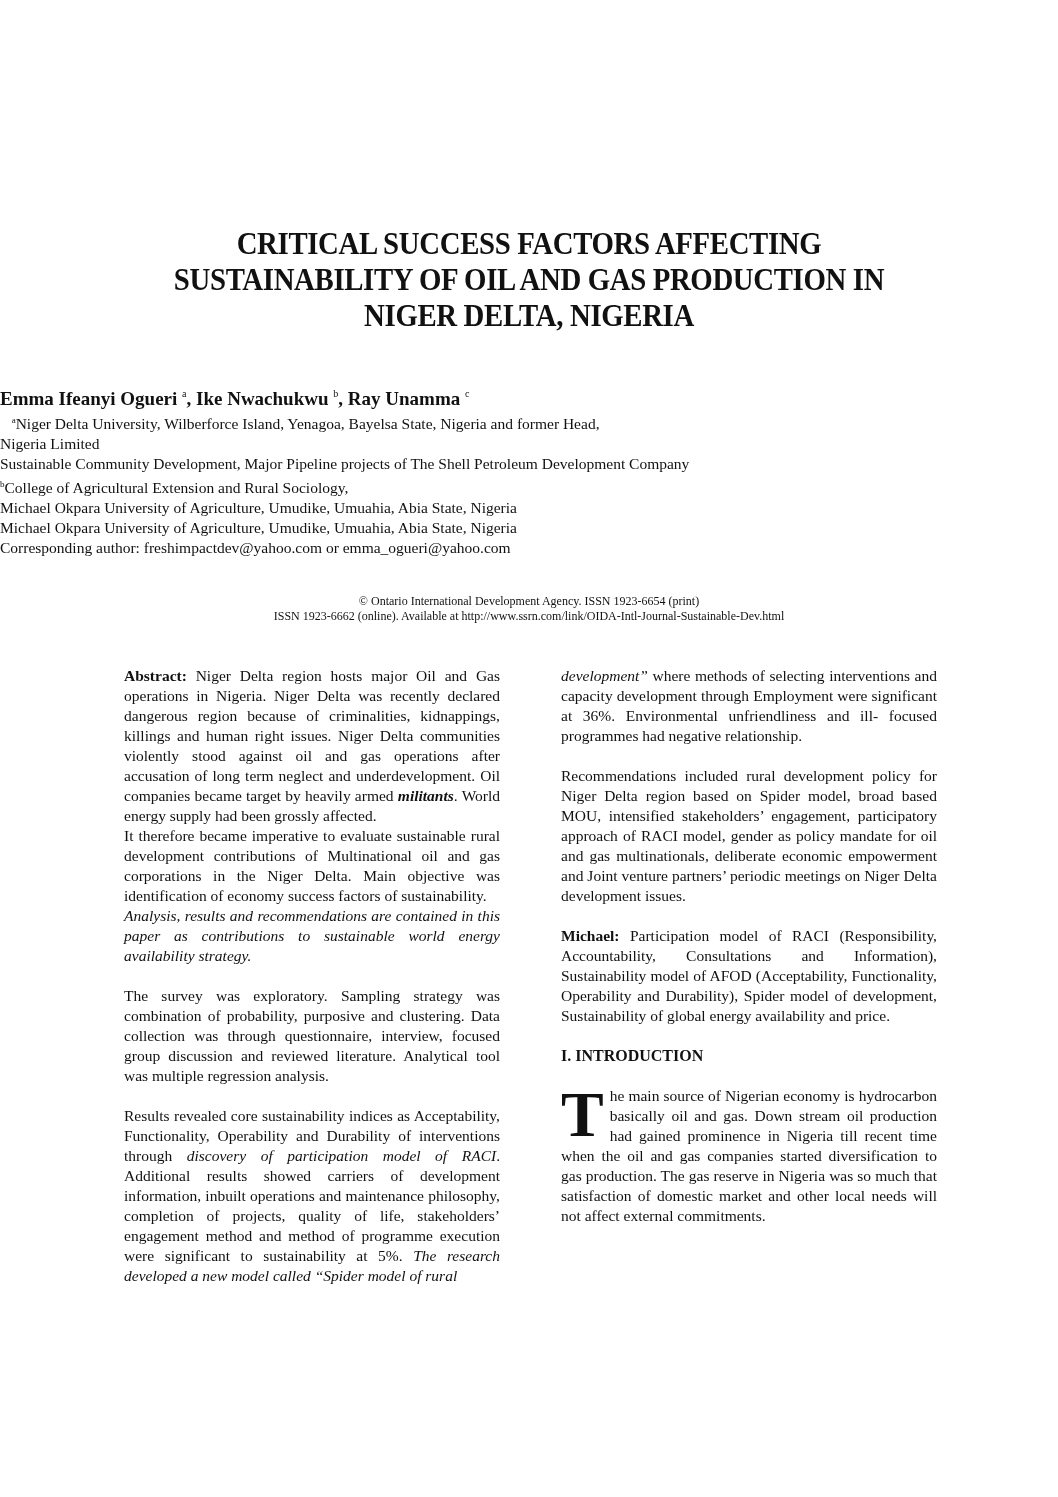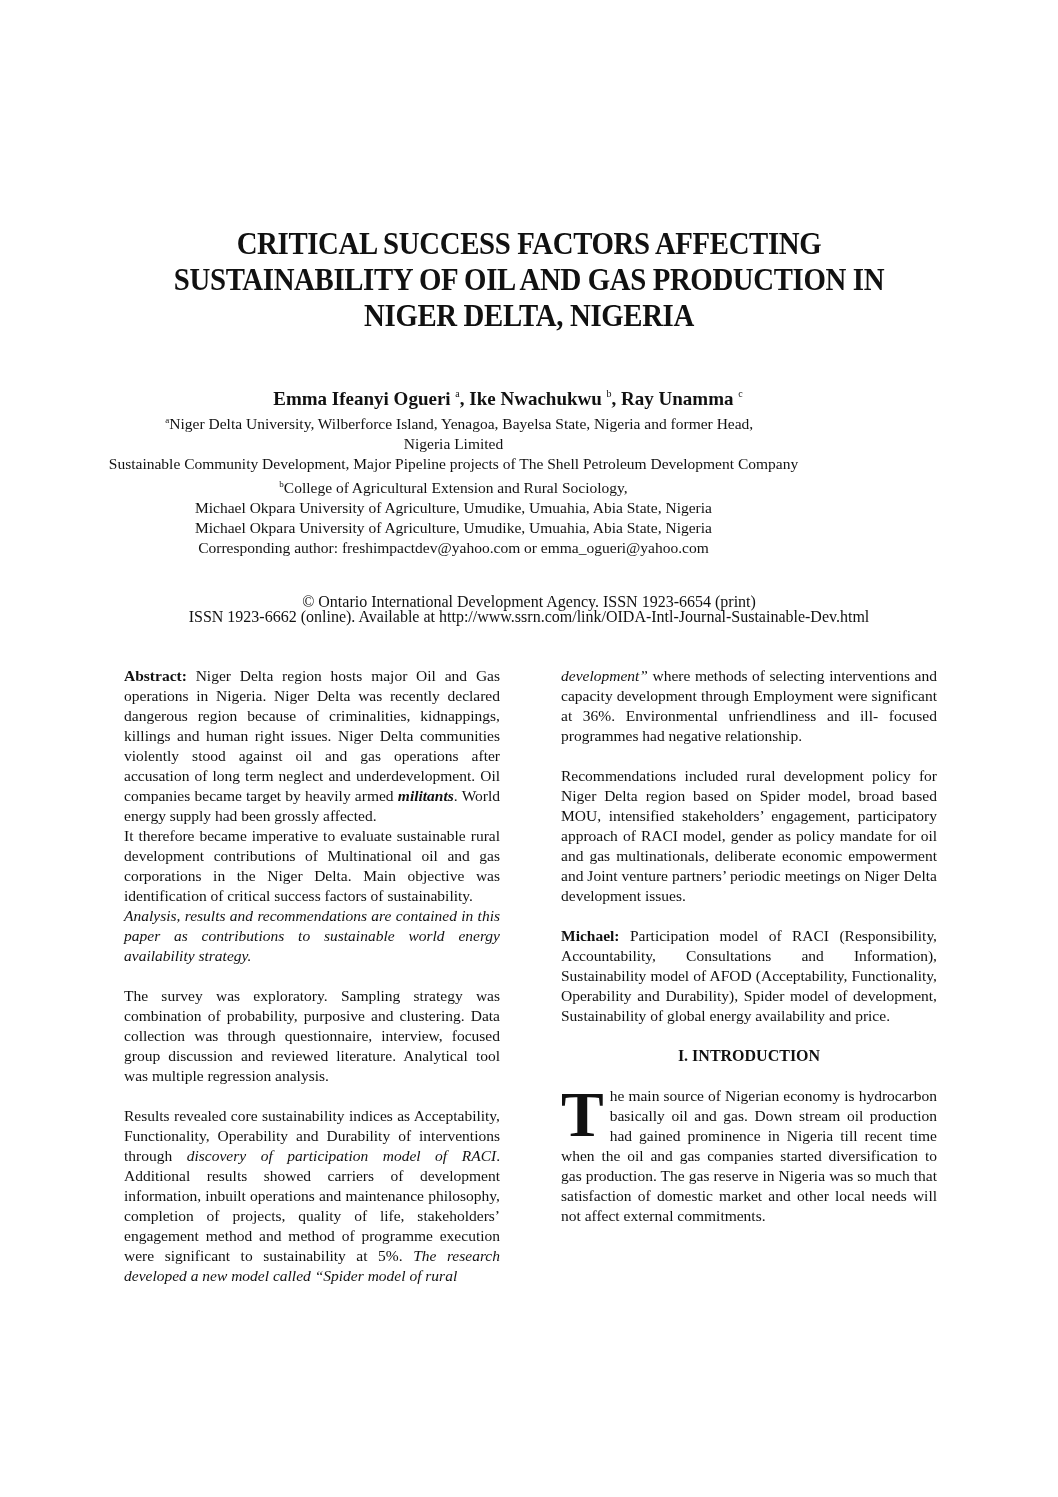--- a/index.html
+++ b/index.html
@@ -7,46 +7,46 @@
     width: 1058px; height: 1497px; position: relative; overflow: hidden;
     font-family: "Liberation Serif", "DejaVu Serif", serif; color: #111;
   }
   .title {
     position: absolute; left: 0; width: 1058px; top: 226px;
     text-align: center; font-weight: bold; font-size: 31px; line-height: 36px;
     letter-spacing: -0.4px; transform: scaleX(0.93); transform-origin: center;
   }
   .authors {
     position: absolute; left: 0; width: 1016px; top: 383px;
-    text-align: center; font-weight: bold; font-size: 19px; line-height: 22px;
+    font-weight: bold; font-size: 19px; line-height: 22px;
   }
   .authors sup { font-size: 10px; vertical-align: 8px; font-weight: normal; }
   .affil {
     position: absolute; left: 0; width: 907px; top: 410px;
-    text-align: center; font-size: 15.5px; line-height: 20px;
+    font-size: 15.5px; line-height: 20px;
   }
   .affil sup { font-size: 9px; vertical-align: 6px; }
   .affil .line { white-space: nowrap; }
   .pub {
     position: absolute; left: 0; width: 1058px; top: 594px;
-    text-align: center; font-size: 16px; line-height: 15px;
+    text-align: center; font-size: 12px; line-height: 15px;
   }
   .col {
     position: absolute; top: 666px; width: 376px;
     font-size: 15.5px; line-height: 20px; text-align: justify;
   }
   .col.left { left: 124px; }
   .col.right { left: 561px; }
   .col p { margin: 0 0 20px 0; }
   .col p.tight { margin-bottom: 0; }
   .col .b { font-weight: bold; }
   .col .i { font-style: italic; }
   .col .bi { font-style: italic; font-weight: bold; }
   .section-heading {
-    text-align: center; font-weight: bold; font-size: 16px; line-height: 20px;
+    font-weight: bold; font-size: 16px; line-height: 20px;
     margin: 15px 0 20px 0;
   }
   .dropcap {
     float: left; font-size: 64px; line-height: 54px; font-weight: bold;
     margin: 2px 6px 0 0; height: 56px;
   }
 </style>
 </head>
 <body>
 
@@ -75,21 +75,21 @@
   <div class="line">Corresponding author:  freshimpactdev@yahoo.com or  emma_ogueri@yahoo.com</div>
 </div>
 
 <div class="pub">
   <div>© Ontario International Development Agency. ISSN 1923-6654 (print)</div>
   <div>ISSN 1923-6662 (online). Available at http://www.ssrn.com/link/OIDA-Intl-Journal-Sustainable-Dev.html</div>
 </div>
 
 <div class="col left">
   <p class="tight"><span class="b">Abstract:</span><span> Niger Delta region hosts major Oil and Gas operations in Nigeria. Niger Delta was recently declared dangerous region because of criminalities, kidnappings, killings and human right issues. Niger Delta communities violently stood against oil and gas operations after accusation of long term neglect and underdevelopment. Oil companies became target by heavily armed </span><span class="bi">militants</span><span>. World energy supply had been grossly affected.</span></p>
-  <p class="tight">It therefore became imperative to evaluate sustainable rural development contributions of Multinational oil and gas corporations in the Niger Delta. Main objective was identification of critical success factors of sustainability.</p>
+  <p class="tight">It therefore became imperative to evaluate sustainable rural development contributions of Multinational oil and gas corporations in the Niger Delta. Main objective was identification of economy success factors of sustainability.</p>
   <p class="i">Analysis, results and recommendations are contained in this paper as contributions to sustainable world energy availability strategy.</p>
   <p>The survey was exploratory. Sampling strategy was combination of probability, purposive and clustering. Data collection was through questionnaire, interview, focused group discussion and reviewed literature. Analytical tool was multiple regression analysis.</p>
   <p><span>Results revealed core sustainability indices as Acceptability, Functionality, Operability and Durability of interventions through </span><span class="i">discovery of participation model of RACI</span><span>.  Additional results showed carriers of development information, inbuilt operations and maintenance philosophy, completion of projects, quality of life, stakeholders’ engagement method and method of programme execution were significant to sustainability at 5%. </span><span class="i" id="spider-em">The research developed a new model called “Spider model of rural</span></p>
 </div>
 
 <div class="col right">
   <p><span class="i" id="spider-em2">development”</span><span> where methods of selecting interventions and capacity development through Employment were significant at 36%. Environmental unfriendliness and ill- focused programmes had negative relationship.</span></p>
   <p>Recommendations included rural development policy for Niger Delta region based on Spider model, broad based MOU, intensified stakeholders’ engagement, participatory approach of RACI model, gender as policy mandate for oil and gas multinationals, deliberate economic empowerment and Joint venture partners’ periodic meetings on Niger Delta development issues.</p>
   <p><span class="b">Michael:</span><span> Participation model of RACI (Responsibility, Accountability, Consultations and Information), Sustainability model of AFOD (Acceptability, Functionality, Operability and Durability), Spider model of development, Sustainability of global energy availability and price.</span></p>
   <div class="section-heading">I. INTRODUCTION</div>

